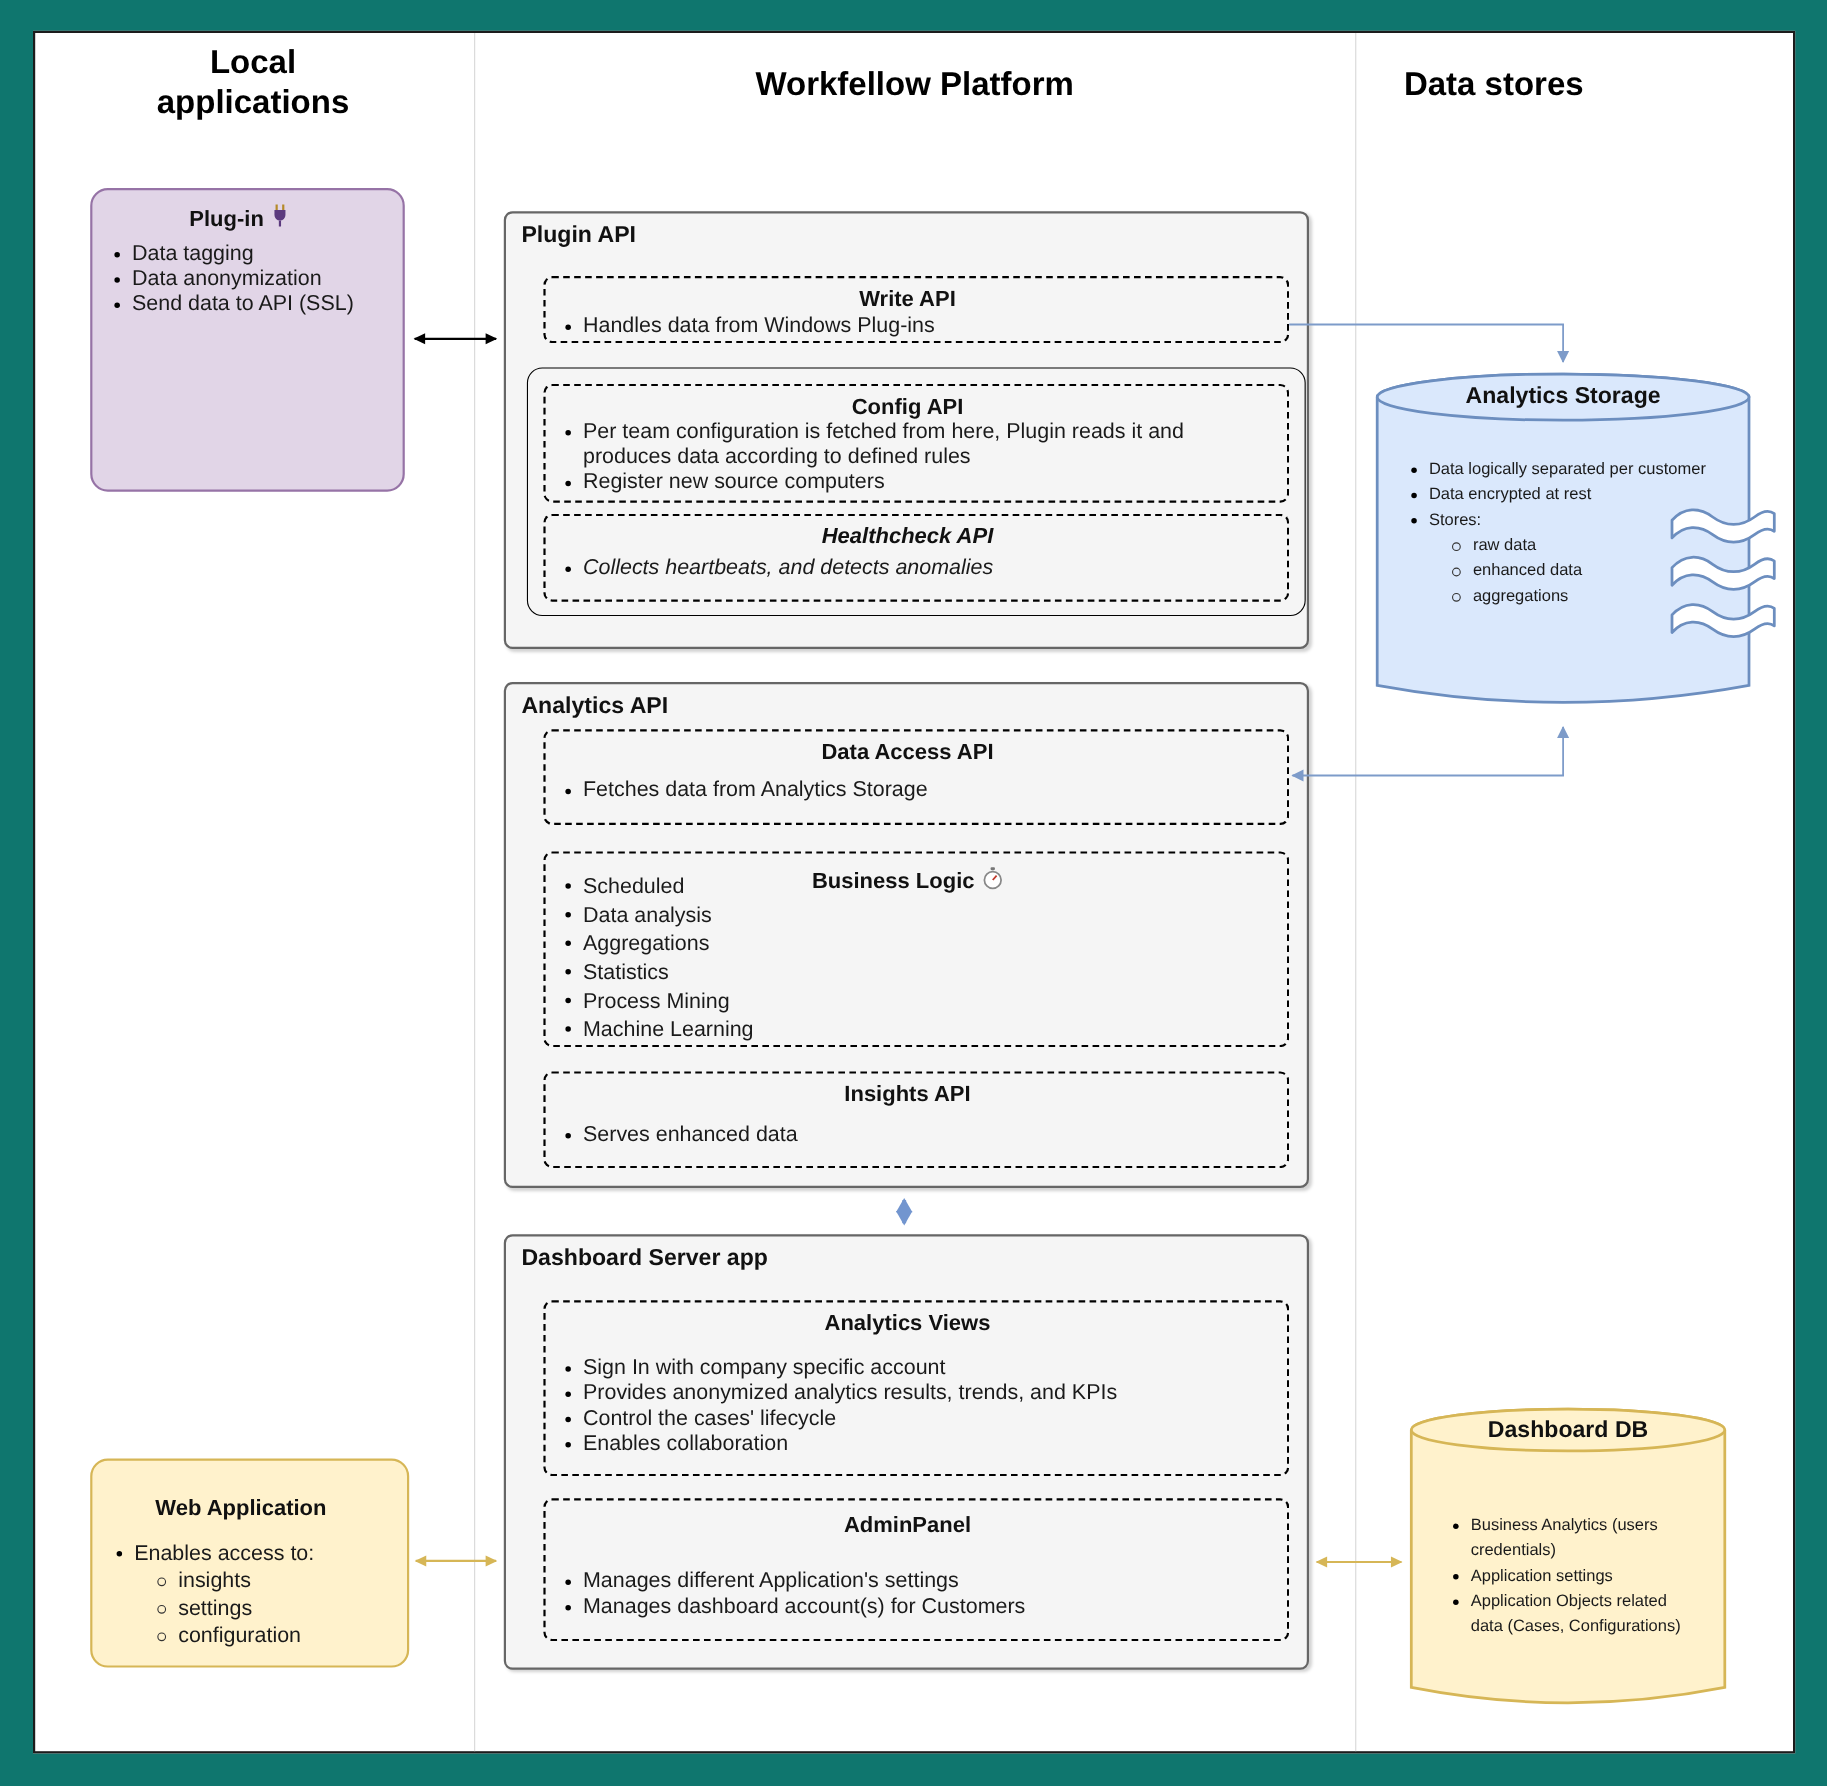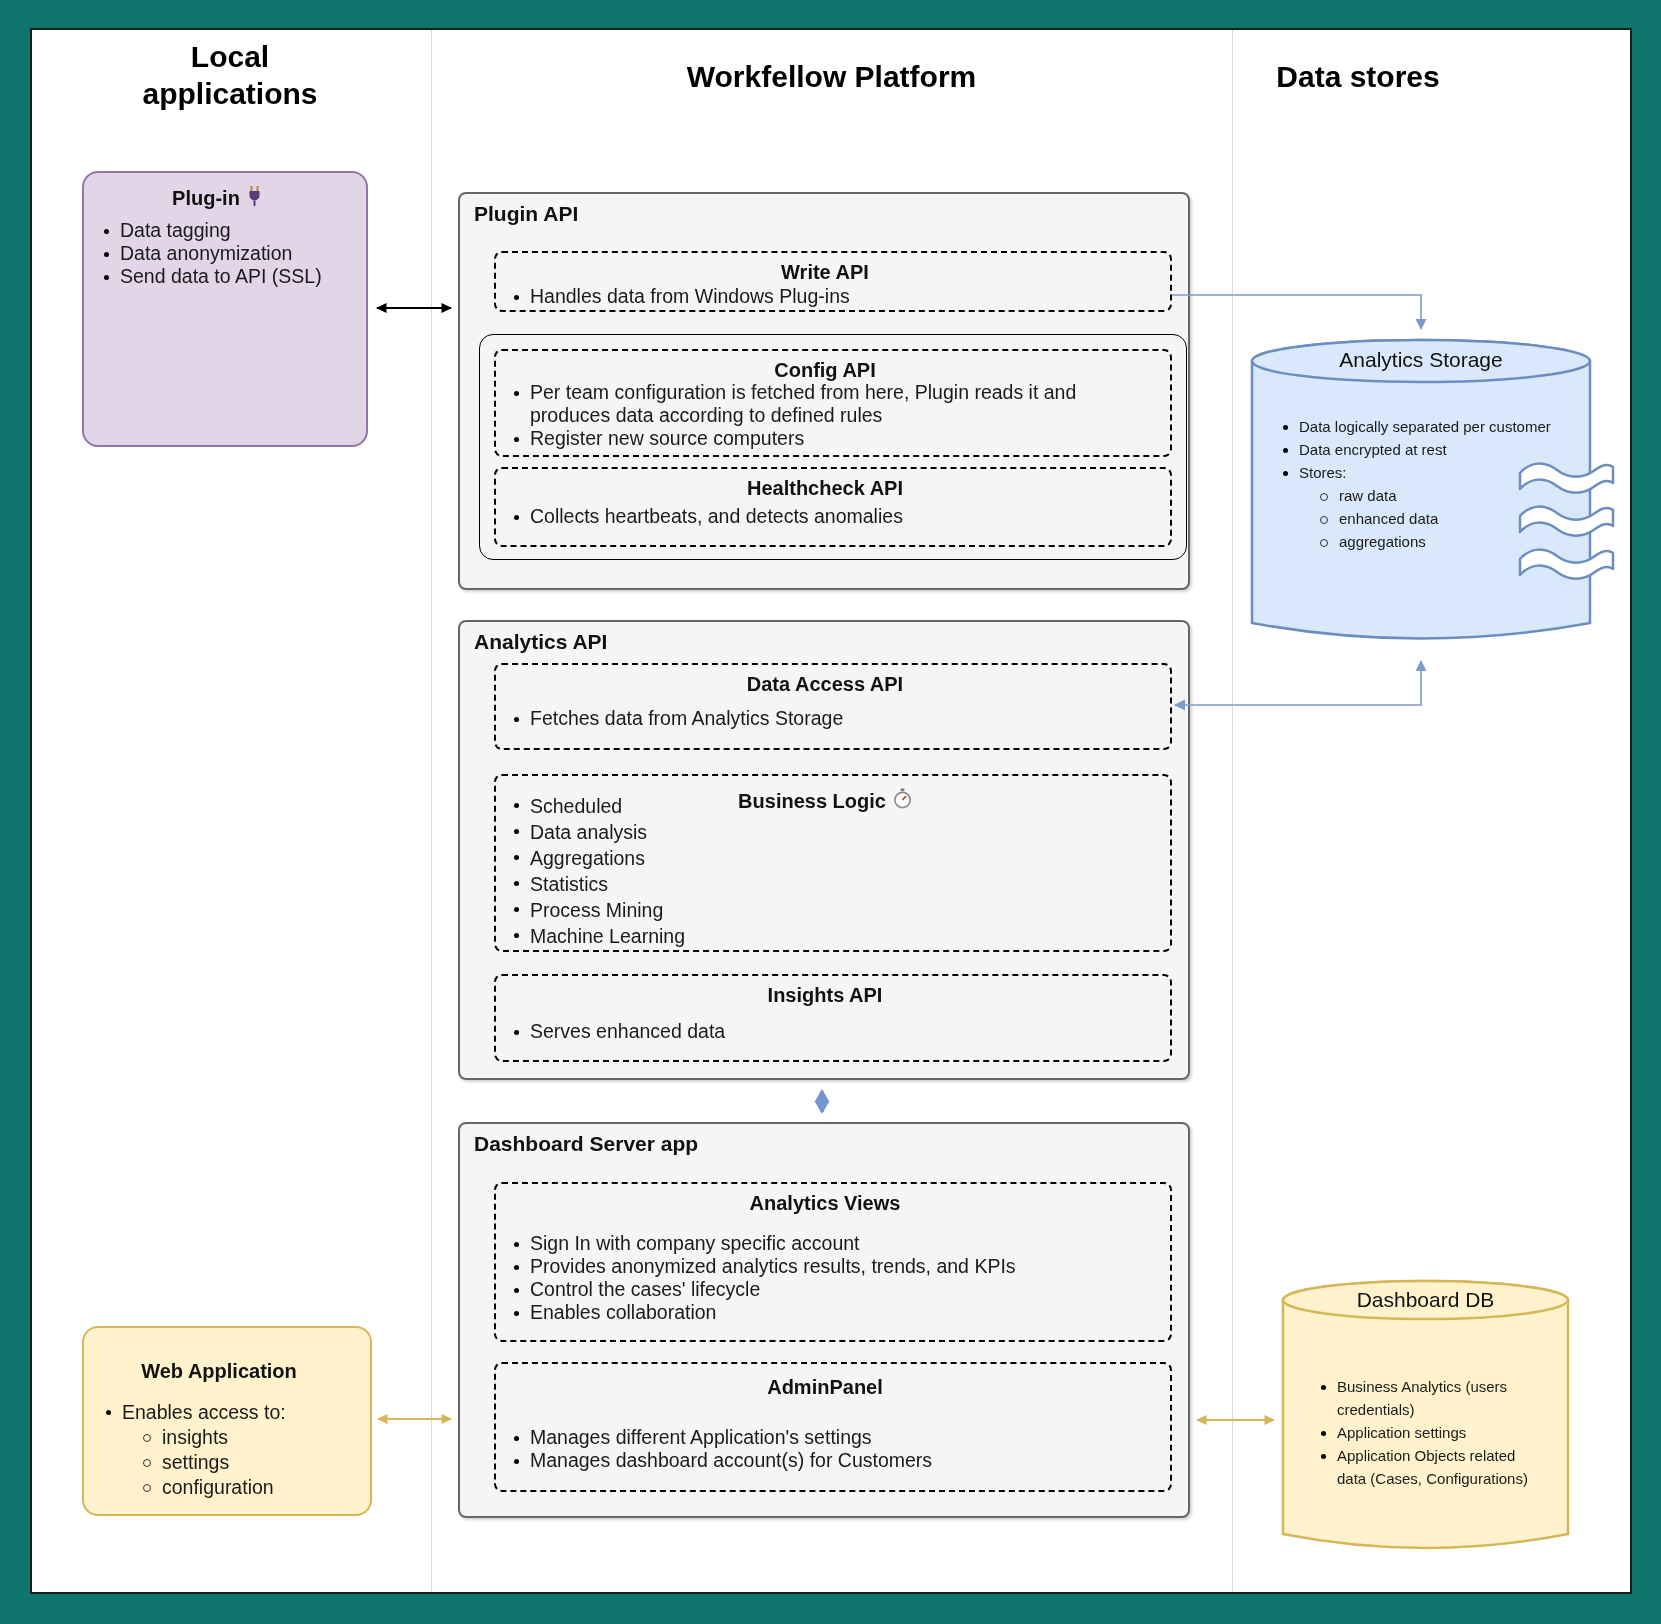--- a/index.html
+++ b/index.html
@@ -31,21 +31,21 @@
   .li{display:flex;gap:11px;line-height:23px;align-items:flex-start;}
   .lh25 .li{line-height:25px;}
   .lh26 .li{line-height:26px;}
   .li .dot{flex:none;width:5px;height:5px;border-radius:50%;background:#000;margin-top:10px;}
   .li.sub{margin-left:37px;}
   .li .dot.hollow{background:transparent;border:1.6px solid #333;width:6px;height:6px;margin-top:9px;}
 
   
   .cyl{position:absolute;}
   .cyl svg{position:absolute;left:0;top:0;}
-  .cyl-title{position:absolute;left:0;right:0;text-align:center;font-weight:normal;font-size:21px;}
+  .cyl-title{position:absolute;left:0;right:0;text-align:center;font-weight:bold;font-size:21px;}
   .cyl-body{position:absolute;font-size:15px;}
 
   .wave{position:absolute;z-index:4;}
   #connectors{position:absolute;left:0;top:0;z-index:6;pointer-events:none;}
   .titletext{white-space:pre-line;}
 </style>
 </head>
 <body>
 
 <div id="canvas">
@@ -104,21 +104,21 @@
           <div class="li">
             <span class="dot"></span>
             <span class="txt">Per team configuration is fetched from here, Plugin reads it and produces data according to defined rules</span>
           </div>
           <div class="li">
             <span class="dot"></span>
             <span class="txt">Register new source computers</span>
           </div>
         </div>
     </div>
-    <div class="dashed" style="left:34px;top:273px;width:678px;height:80px;">
+    <div class="dashed" style="left:34px;top:273px;width:678px;height:80px;font-style:italic;">
       <div class="box-title">Healthcheck API</div>
       <div class="bullets" style="top:36px;">
           <div class="li">
             <span class="dot"></span>
             <span class="txt">Collects heartbeats, and detects anomalies</span>
           </div>
         </div>
     </div>
   </div>
 

